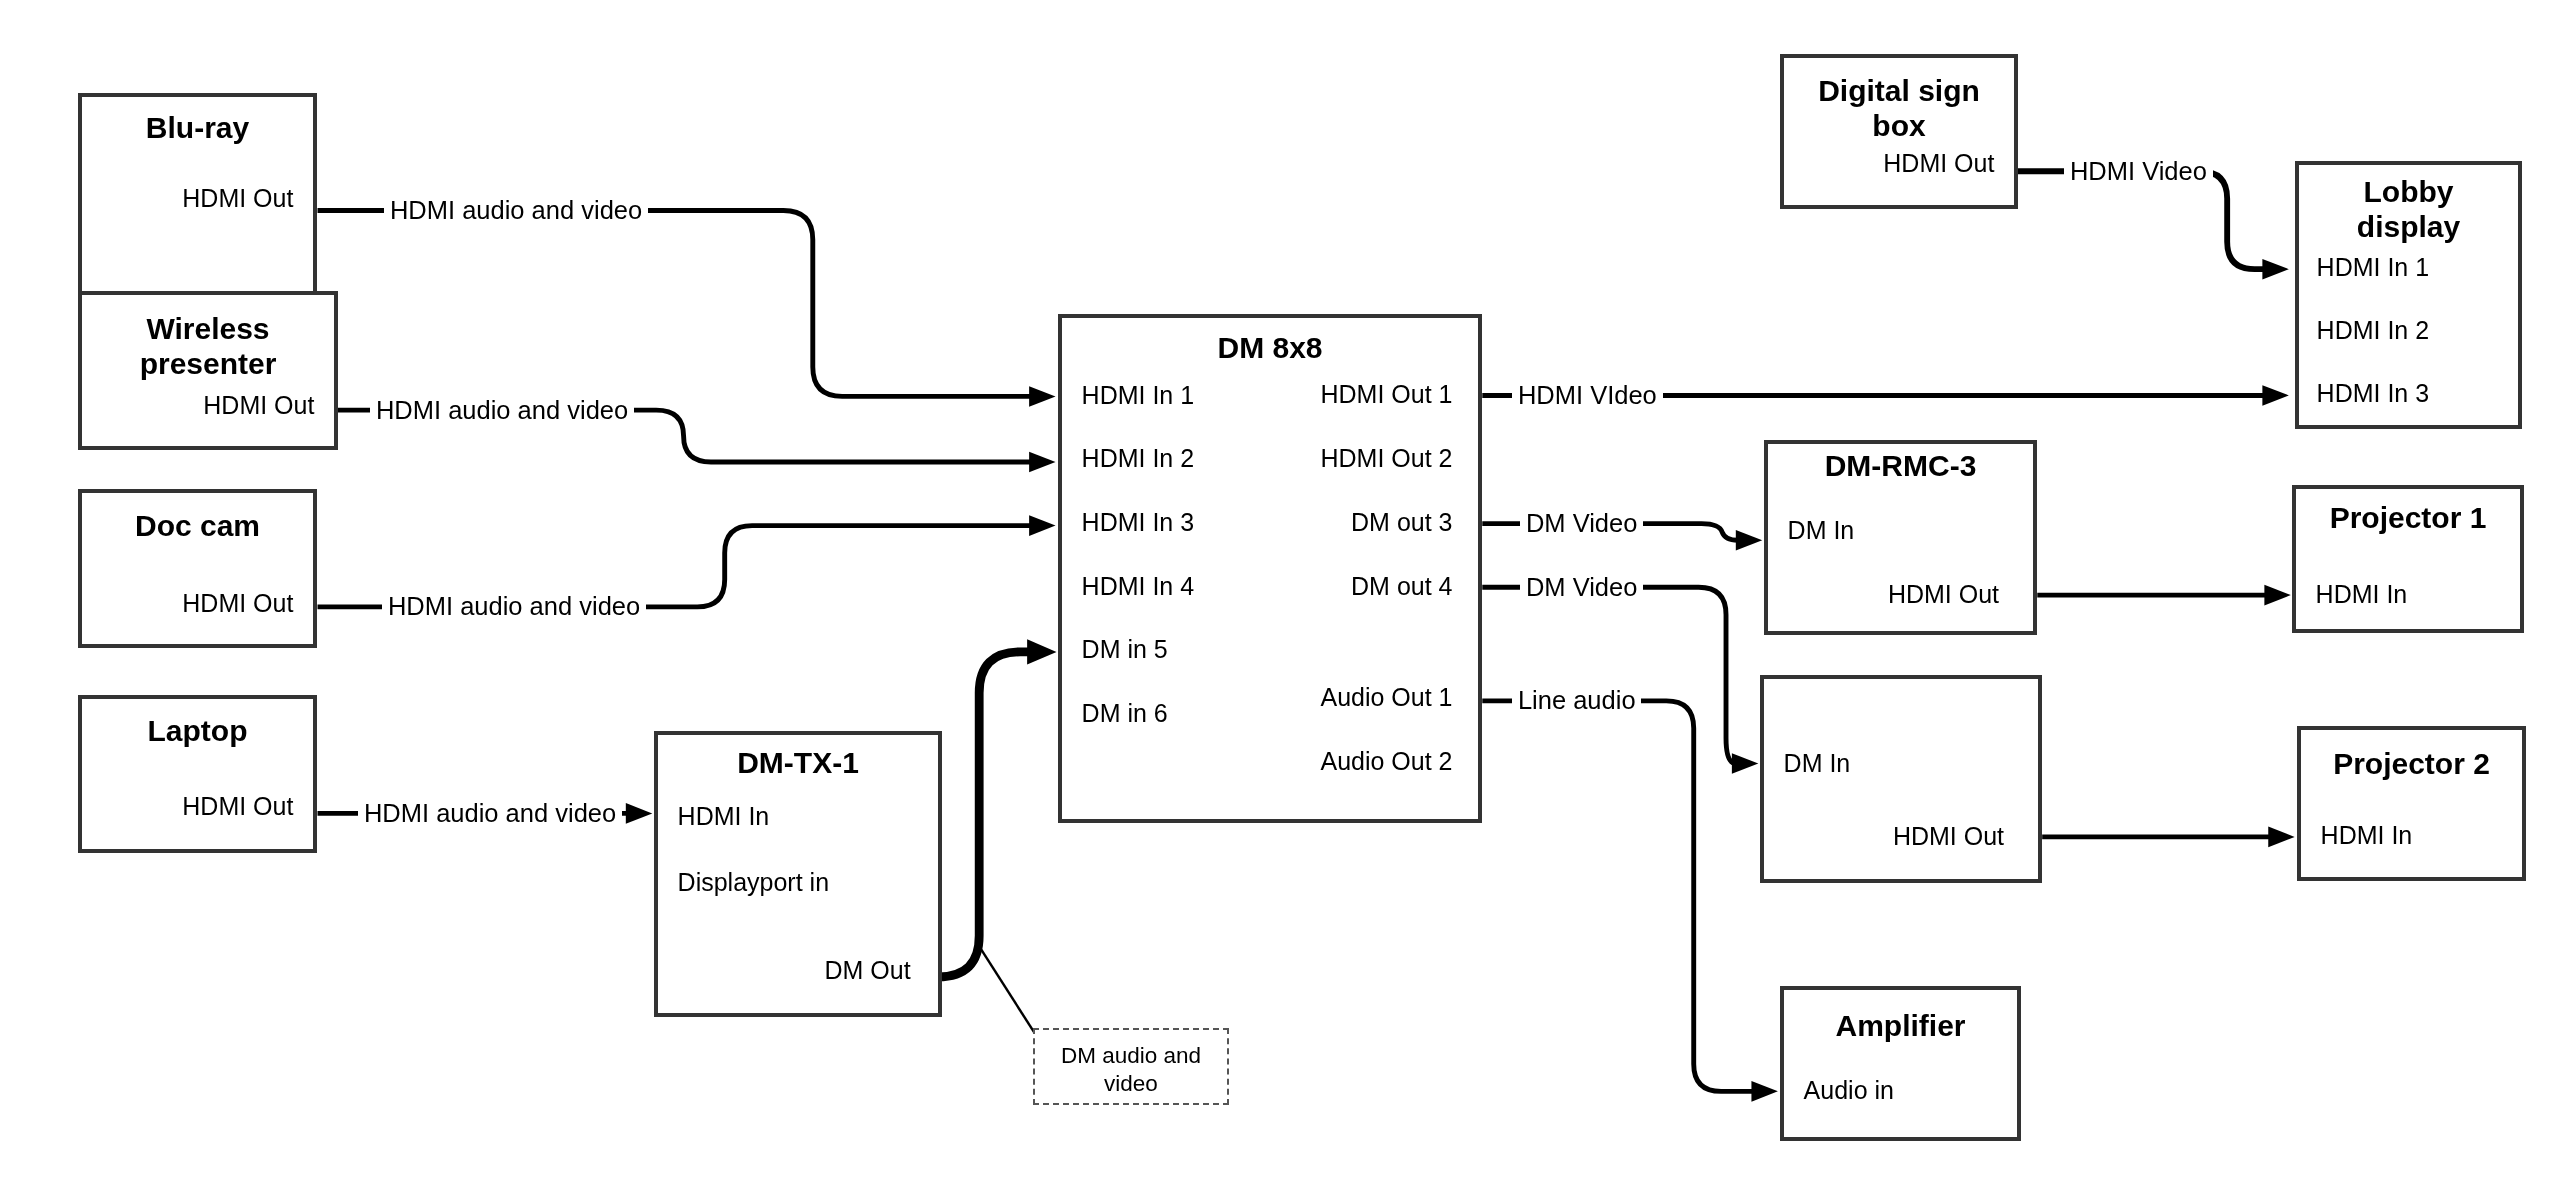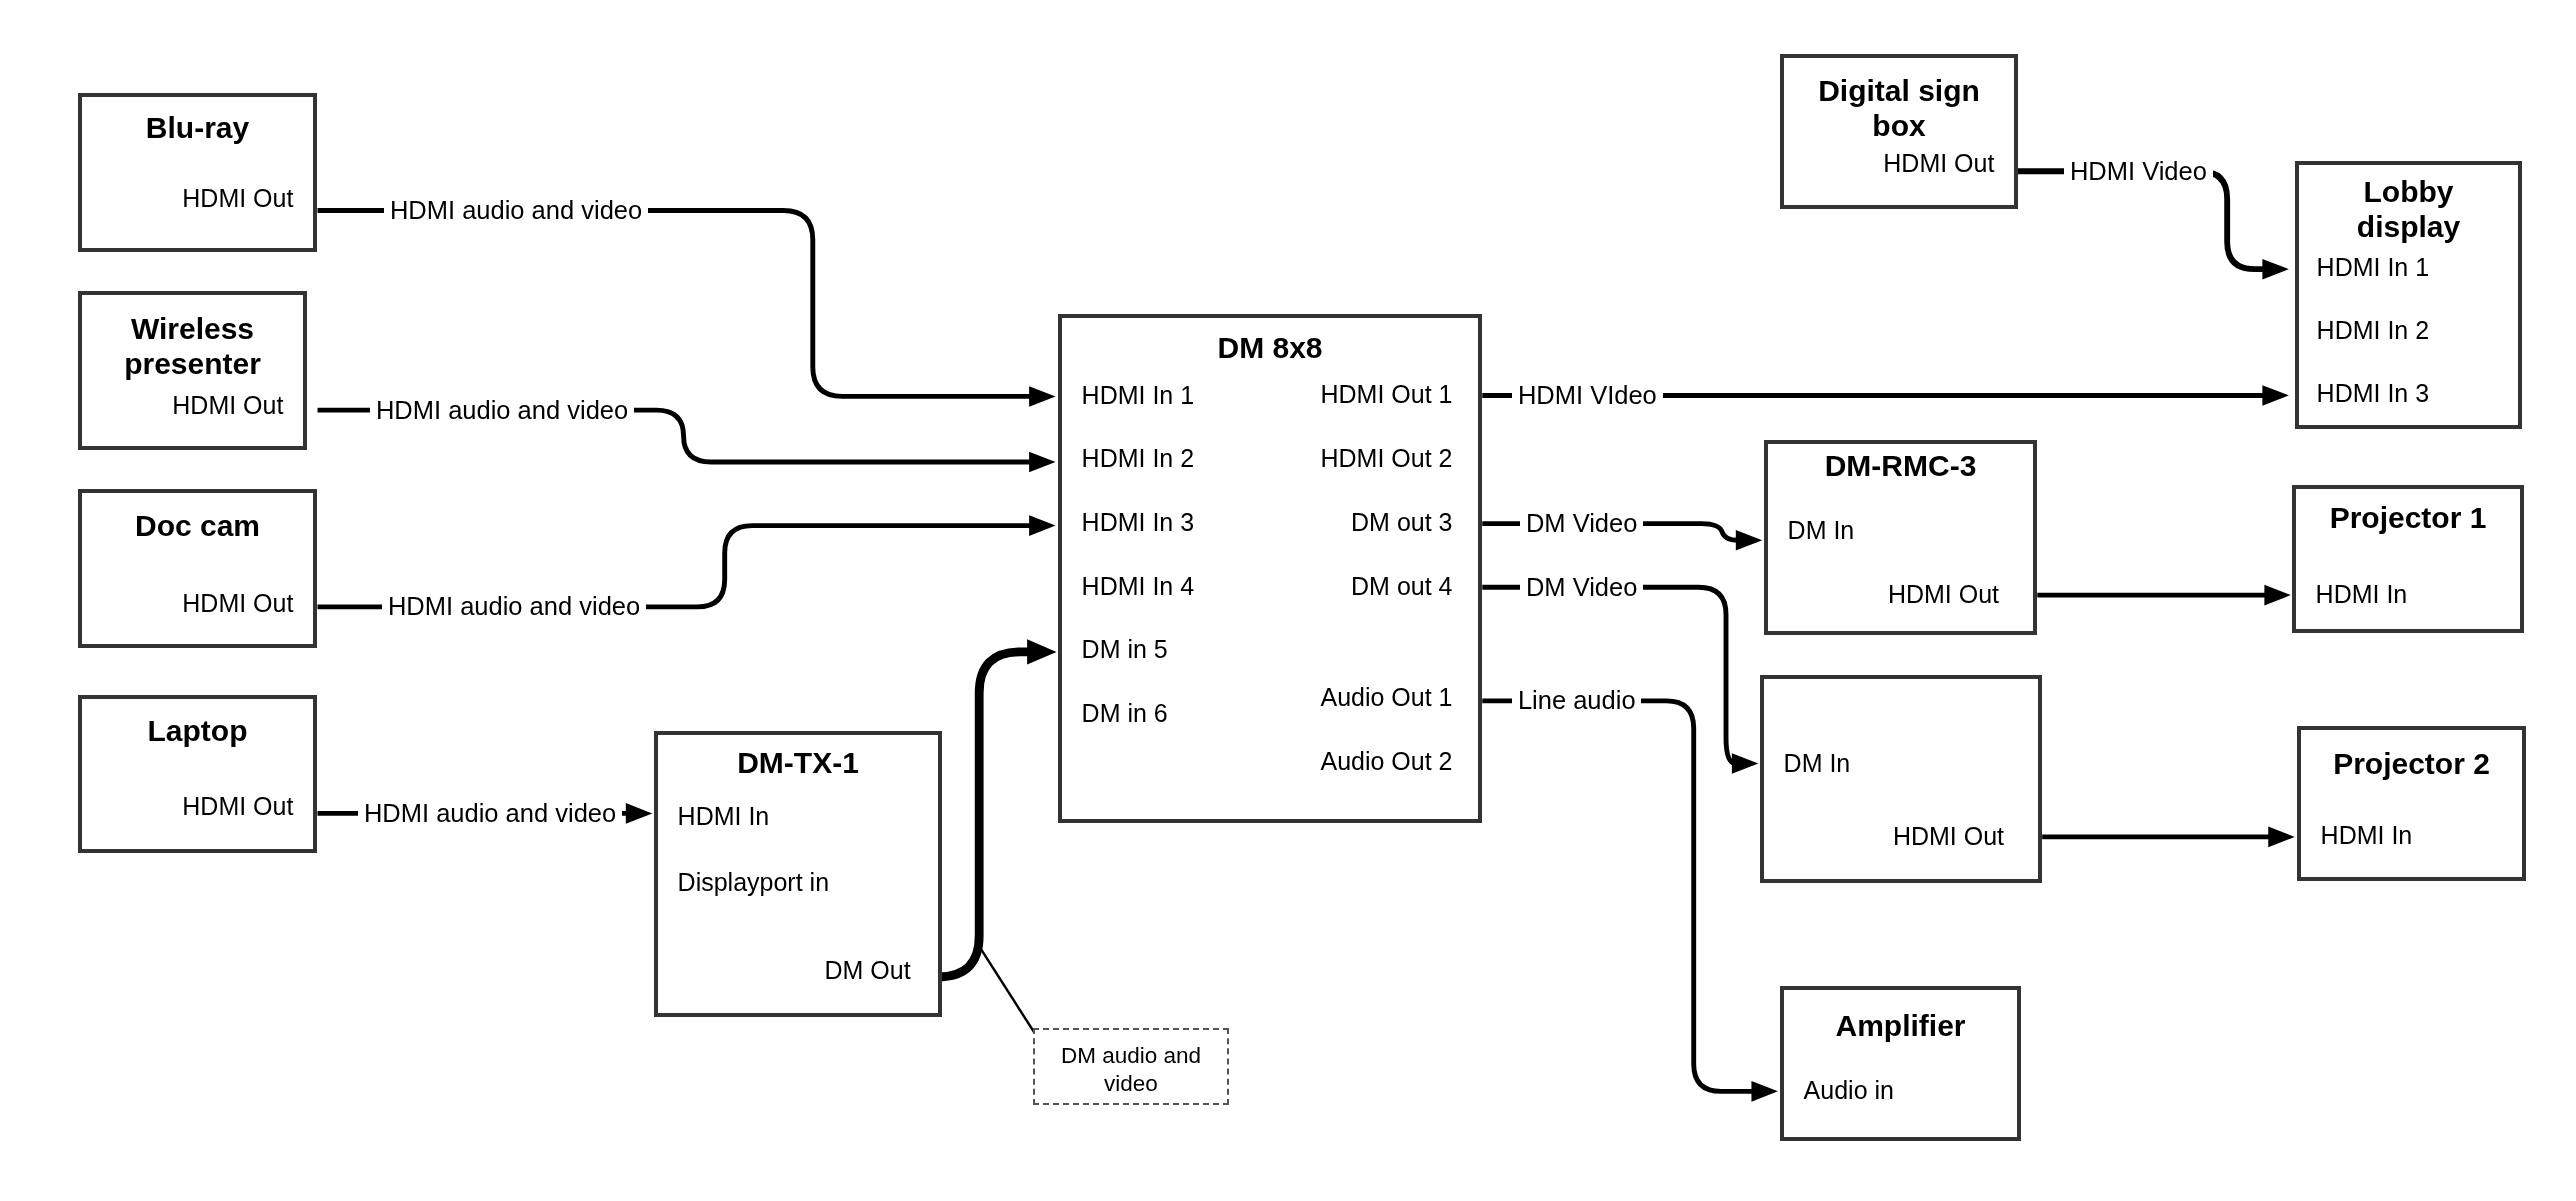--- a/index.html
+++ b/index.html
@@ -69,28 +69,28 @@
   <div class="conn-label" style="left:384px;top:196px">HDMI audio and video</div>
   <div class="conn-label" style="left:370px;top:396px">HDMI audio and video</div>
   <div class="conn-label" style="left:382px;top:592px">HDMI audio and video</div>
   <div class="conn-label" style="left:358px;top:799px">HDMI audio and video</div>
   <div class="conn-label" style="left:1512px;top:381px">HDMI VIdeo</div>
   <div class="conn-label" style="left:1520px;top:509px">DM Video</div>
   <div class="conn-label" style="left:1520px;top:573px">DM Video</div>
   <div class="conn-label" style="left:1512px;top:686px">Line audio</div>
   <div class="conn-label" style="left:2064px;top:157px">HDMI Video</div>
 
-  <div class="box" style="left:78px;top:93px;width:239px;height:159px">
+  <div class="box" style="left:78px;top:93px;width:239px;height:202px">
     <div class="title" style="padding-top:12.7px">
       <div>Blu-ray</div>
     </div>
     <span class="port" style="top:87px;right:19.6px">HDMI Out</span>
   </div>
 
-  <div class="box" style="left:78px;top:291px;width:229px;height:159px">
+  <div class="box" style="left:78px;top:291px;width:260px;height:159px">
     <div class="title" style="padding-top:15.7px">
       <div>Wireless</div>
       <div>presenter</div>
     </div>
     <span class="port" style="top:96px;right:19.6px">HDMI Out</span>
   </div>
 
   <div class="box" style="left:78px;top:489px;width:239px;height:159px">
     <div class="title" style="padding-top:14.7px">
       <div>Doc cam</div>

